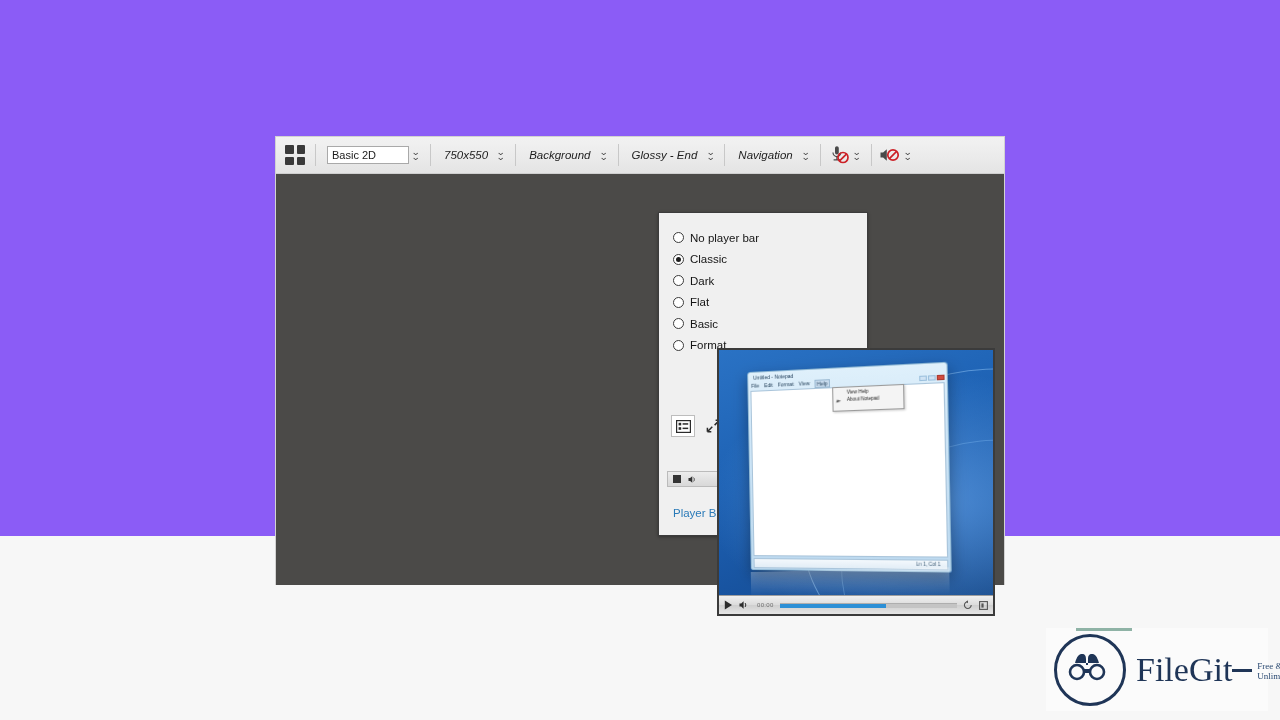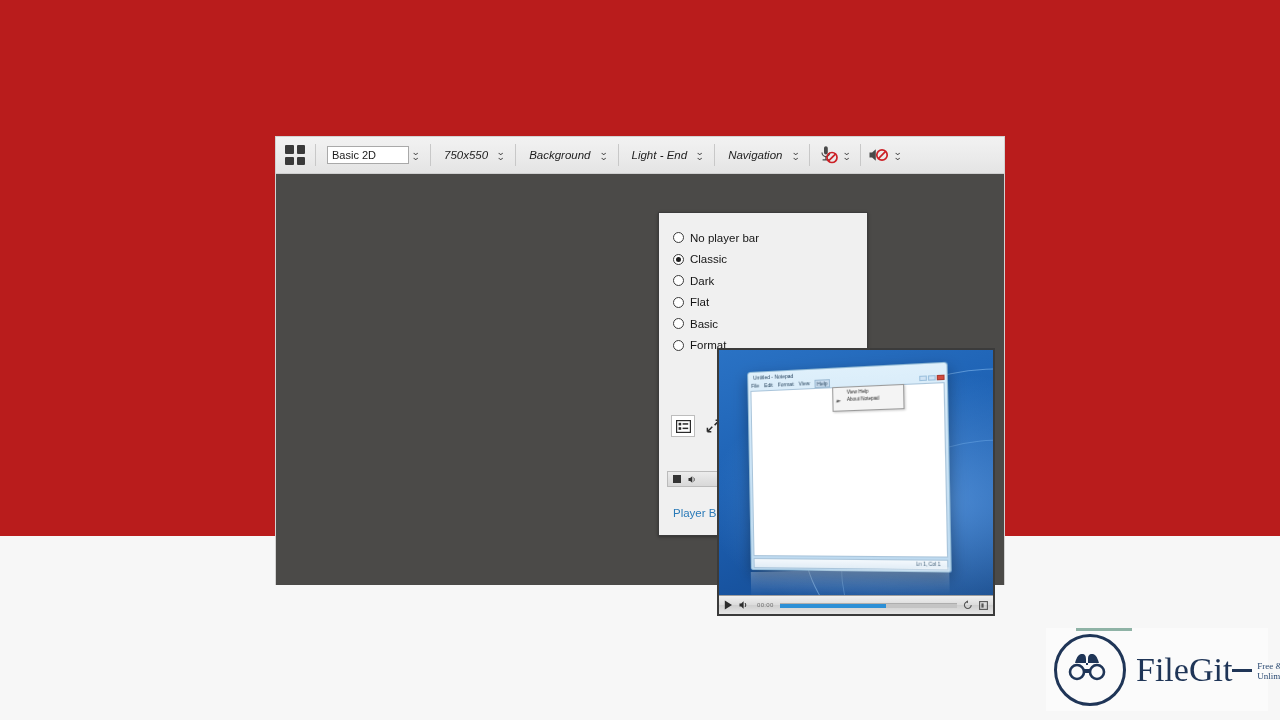--- a/index.html
+++ b/index.html
@@ -2,21 +2,21 @@
 <html><head>
 <meta charset="utf-8">
 <style>
   html, body {
     margin: 0; padding: 0;
     width: 1280px; height: 720px;
     background: #f7f7f7;
     font-family: "Liberation Sans", sans-serif;
     overflow: hidden;
   }
-  #stage { position: relative; width: 1280px; height: 536px; background: #b91c1c; }
+  #stage { position: relative; width: 1280px; height: 536px; background: #8b5cf6; }
 
   
   #app-window {
     position: absolute; left: 275px; top: 136px;
     width: 730px; height: 449px;
     background: #eeeeee;
     border: 1px solid #d2d2d2;
     box-sizing: border-box;
   }
 
@@ -286,21 +286,21 @@
           <span>
               <i>⌄</i>
               <i>⌄</i>
             </span>
         </div>
       </div>
 
       <div class="tb-sep"></div>
 
       <div class="tb-item">
-        <div class="tb-label">Light - End</div>
+        <div class="tb-label">Glossy - End</div>
         <div class="chev">
           <span>
               <i>⌄</i>
               <i>⌄</i>
             </span>
         </div>
       </div>
 
       <div class="tb-sep"></div>
 

